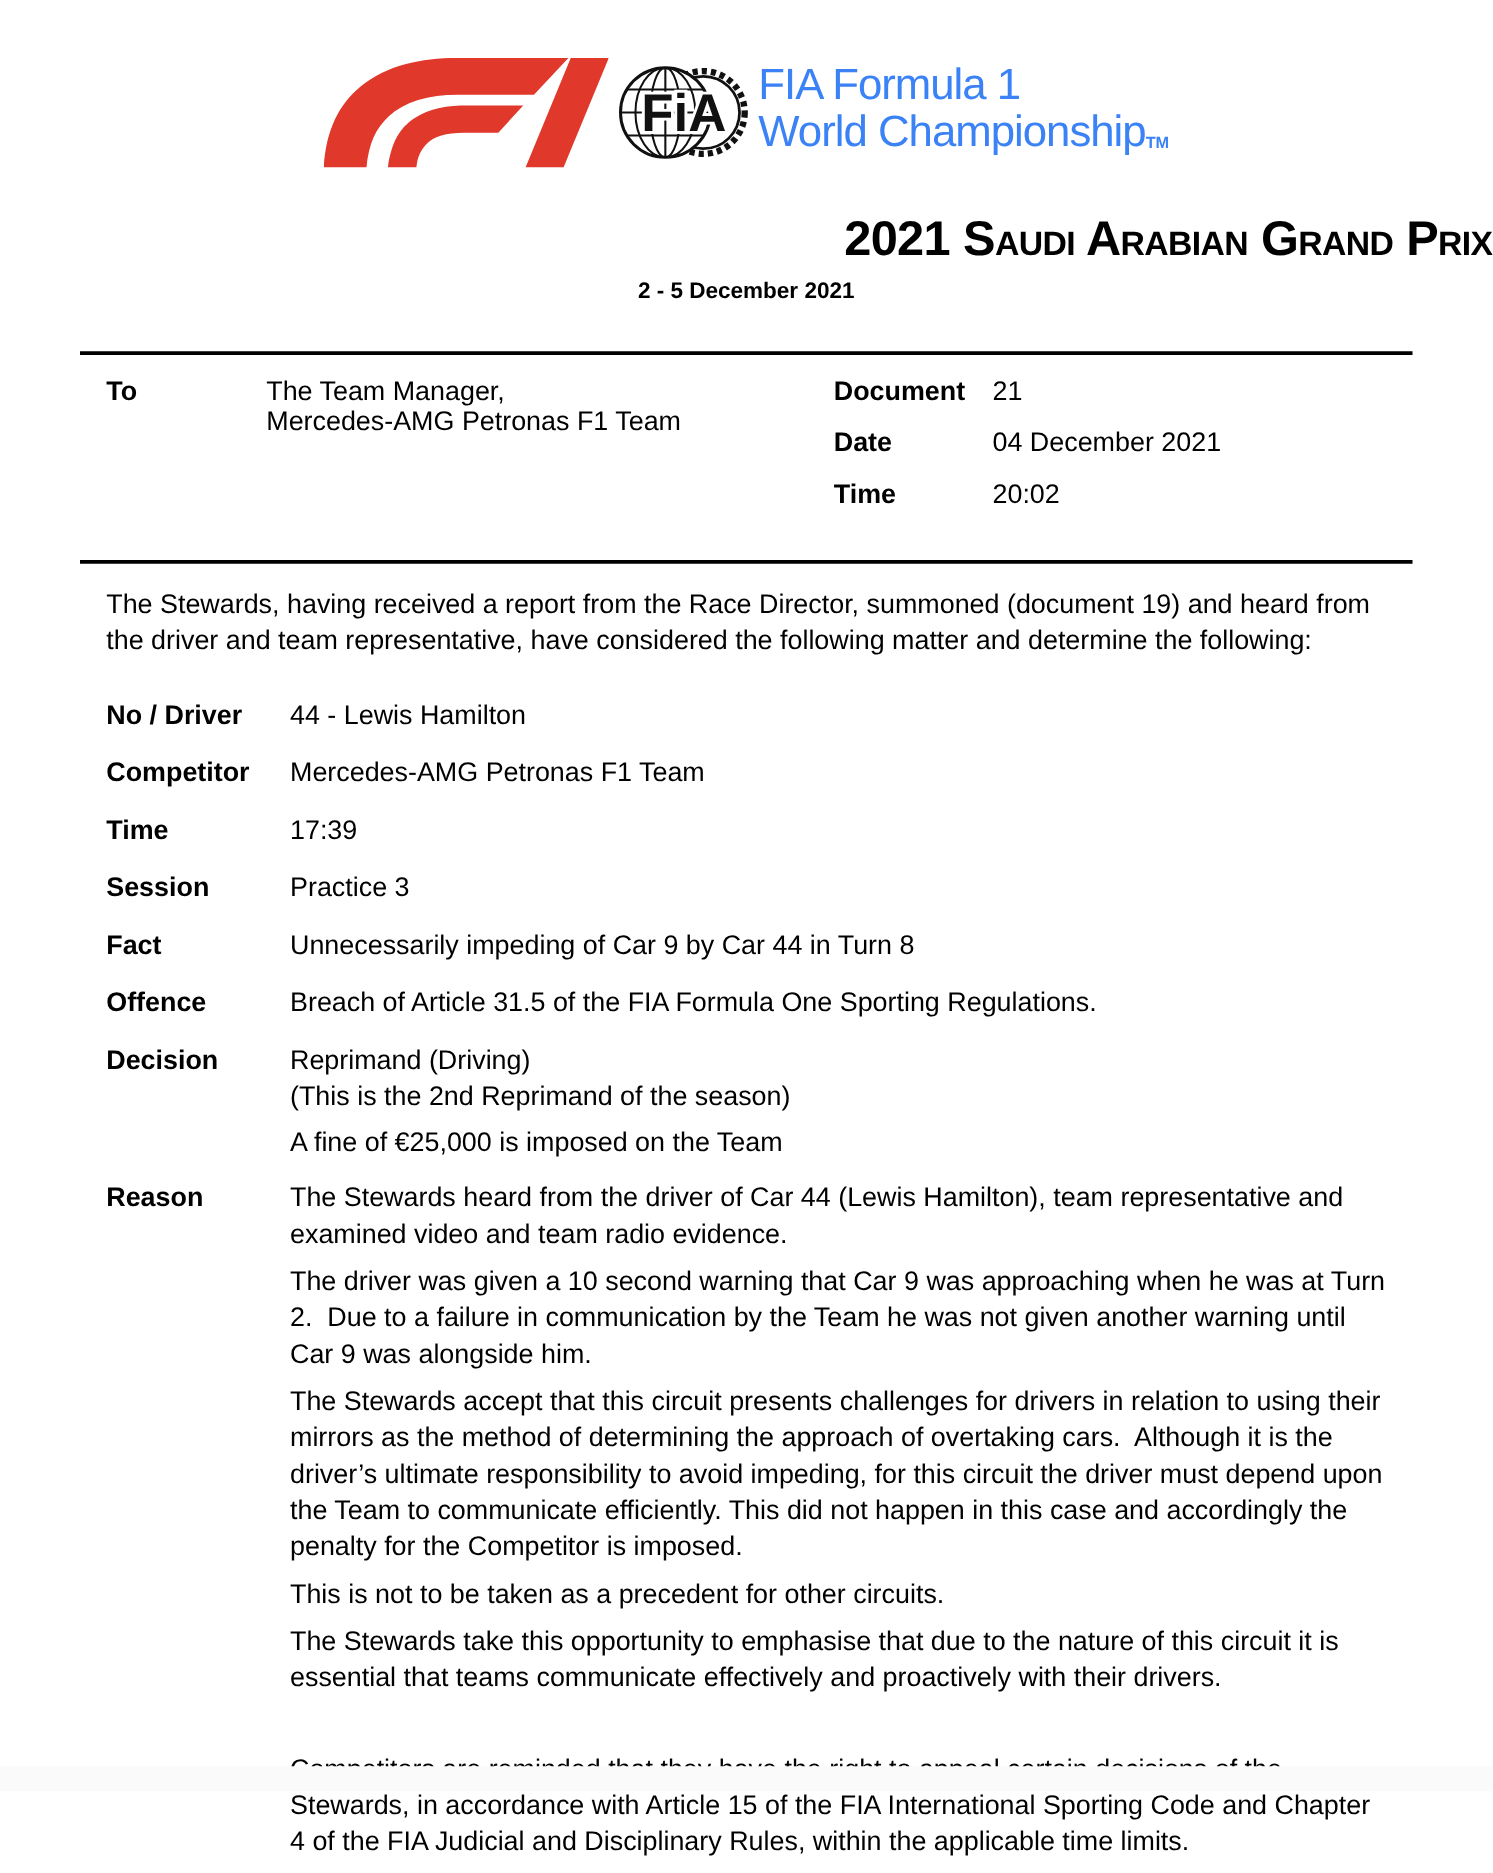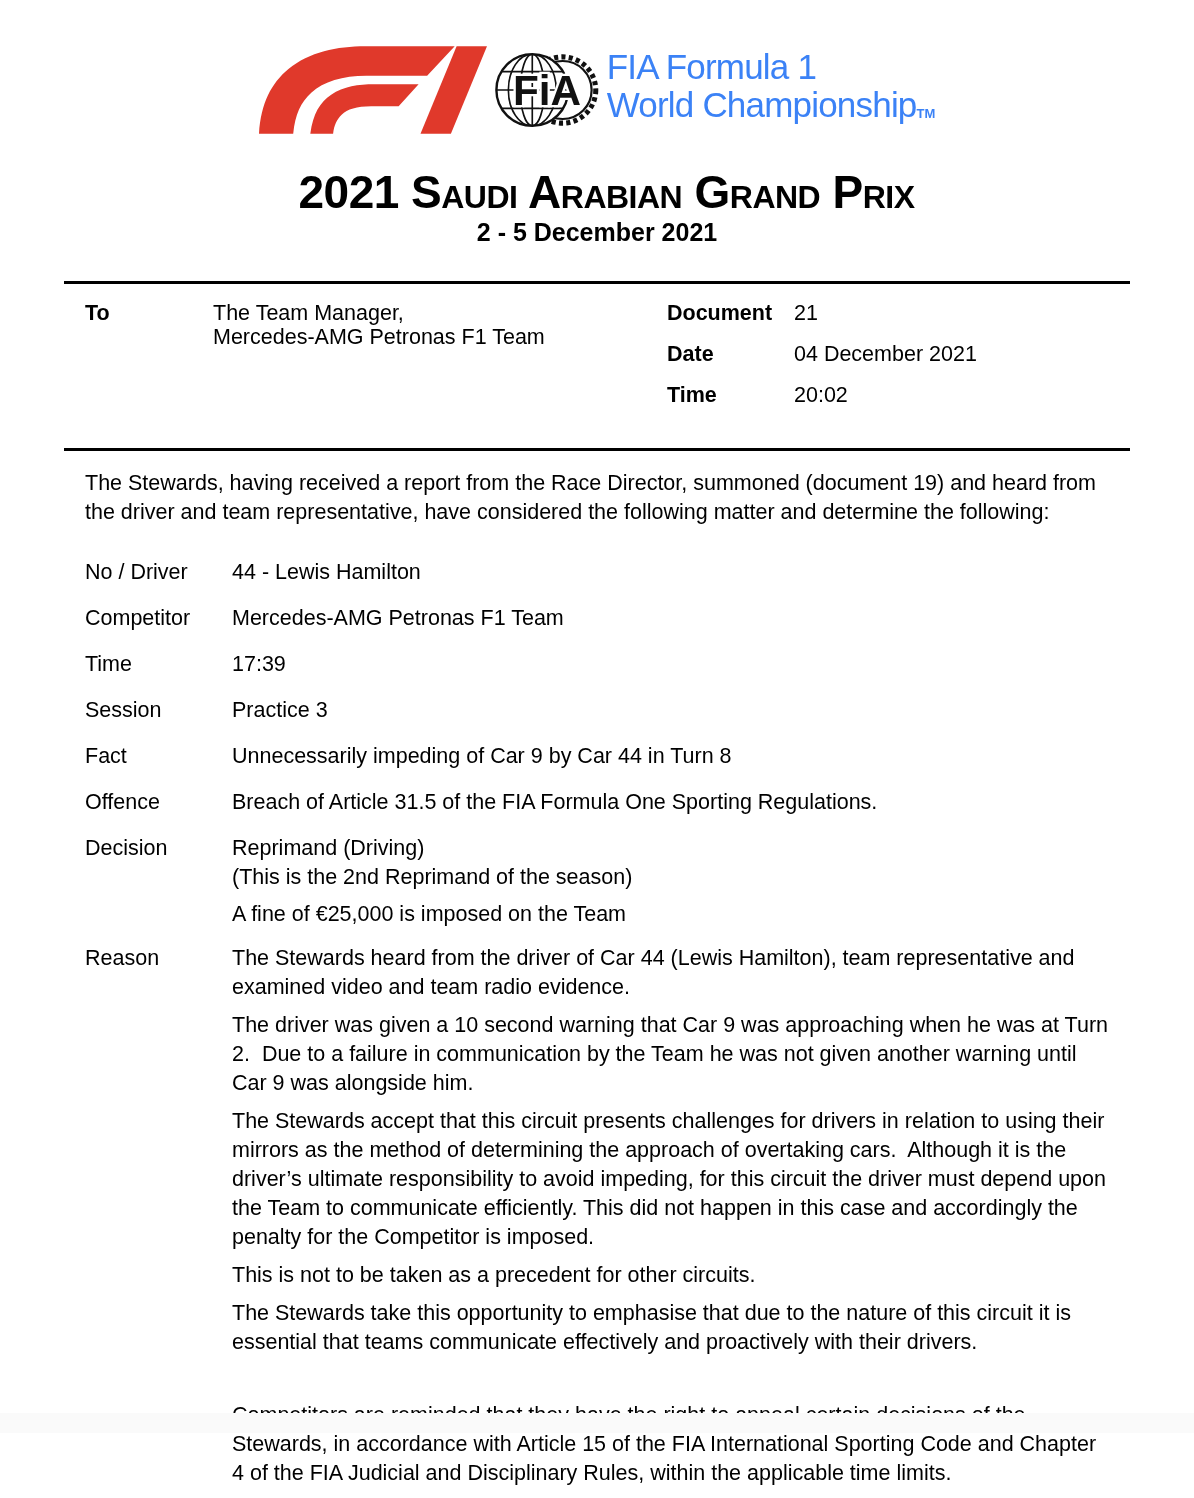--- a/index.html
+++ b/index.html
@@ -37,31 +37,31 @@
     font-weight: 700;
     vertical-align: baseline;
     position: relative;
     top: 1px;
     letter-spacing: 0;
   }
 
   
   .event-title {
     margin-top: 30px;
-    text-align: center;
-    font-size: 46px;
+    text-align: right;
+    font-size: 39px;
     font-weight: 700;
     font-variant: small-caps;
     letter-spacing: -0.5px;
     line-height: 48px;
     padding-left: 19px;
   }
   .event-dates {
     text-align: center;
-    font-size: 25px;
+    font-size: 18px;
     font-weight: 700;
     line-height: 30px;
     margin-top: 1px;
   }
 
   
   .rule {
     border-top: 3px solid #000;
     margin-left: 64px;
     margin-right: 64px;
@@ -90,21 +90,21 @@
     margin: 18px 84px 0 85px;
     font-size: 21.5px;
     line-height: 29px;
   }
   .fields {
     margin: 31px 84px 0 85px;
     font-size: 21.5px;
     line-height: 29px;
   }
   .field-row { display: flex; margin-bottom: 17px; }
-  .field-label { width: 147px; flex-shrink: 0; font-weight: 400; }
+  .field-label { width: 147px; flex-shrink: 0; font-weight: 700; }
   .field-value { flex: 1; }
   .decision-group2 { margin-top: 8px; }
   .field-row-decision { margin-bottom: 15px; }
   .reason-para { white-space: pre-wrap; margin-bottom: 9px; }
   .reason-para:last-child { margin-bottom: 0; margin-top: 44px; }
 
   
   .footer-strip {
     position: absolute;
     left: 0; right: 0; bottom: 0;

